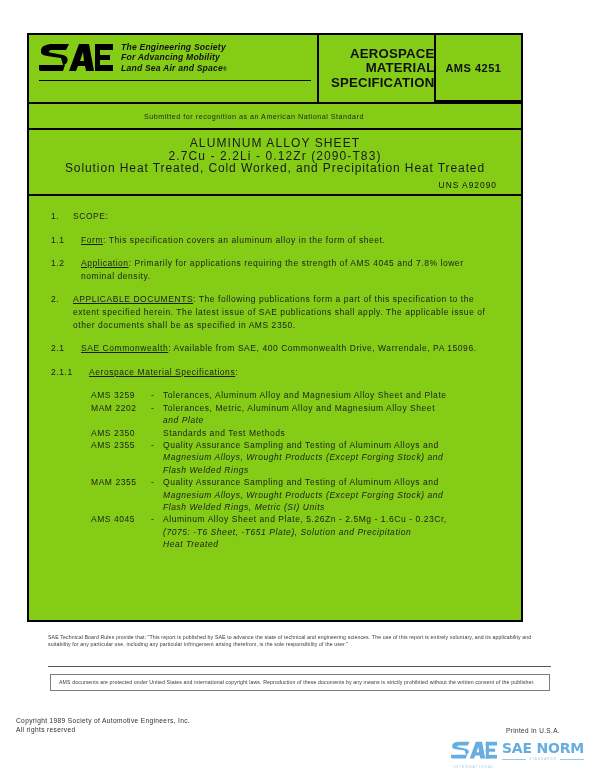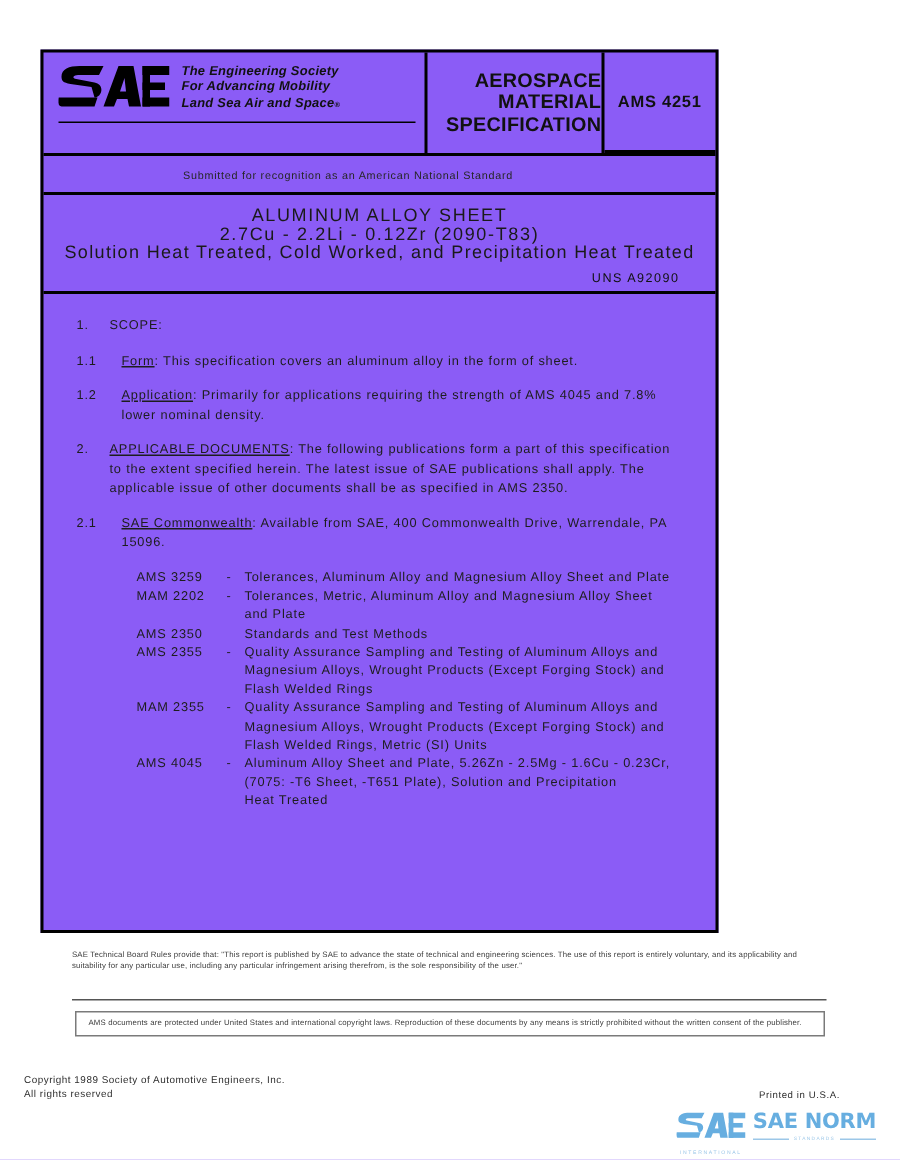--- a/index.html
+++ b/index.html
@@ -14,25 +14,25 @@
     font-family: "Liberation Sans", sans-serif;
     color: #111111;
     overflow: hidden;
   }
 
   
   #page {
     position: absolute;
     left: 27px;
     top: 33px;
-    width: 452px;
+    width: 496px;
     height: 589px;
     border: 2.5px solid #000;
     box-sizing: border-box;
-    background: #8b5cf6;
+    background: #84cc16;
   }
 
   
   .masthead {
     display: flex;
     border-bottom: 2.5px solid #000;
     box-sizing: border-box;
     height: 69px;
   }
   .masthead-left {
@@ -167,21 +167,21 @@
   .ref-list {
     margin: 9px 0 0 40px;
     font-size: 8.5px;
     line-height: 12.4px;
     letter-spacing: .55px;
   }
   .ref-row { display: flex; margin-bottom: 0px; }
   .ref-id { flex: 0 0 60px; white-space: nowrap; }
   .ref-dash { flex: 0 0 12px; }
   .ref-text { flex: 1; }
-  .ref-cont { margin-left: 72px; }
+  .ref-cont { margin-left: 72px; font-style: italic; }
 
   
   .legal {
     position: absolute;
     left: 48px;
     top: 634px;
     width: 503px;
     font-size: 5.2px;
     line-height: 7.4px;
     letter-spacing: .12px;
@@ -335,20 +335,24 @@
     <div class="clause">
       <div class="clause-num num-w22">2.</div>
       <div class="clause-body"><span class="u">APPLICABLE DOCUMENTS</span><span>:  The following publications form a part of this specification to the extent specified herein. The latest issue of SAE publications shall apply.  The applicable issue of other documents shall be as specified in AMS 2350.</span></div>
     </div>
 
     <div class="clause">
       <div class="clause-num num-w30">2.1</div>
       <div class="clause-body"><span class="u">SAE Commonwealth</span><span>:  Available from SAE, 400 Commonwealth Drive, Warrendale, PA 15096.</span></div>
     </div>
 
+    <div class="clause">
+      <div class="clause-num num-w38">2.1.1</div>
+      <div class="clause-body"><span class="u">Aerospace Material Specifications</span><span>:</span></div>
+    </div>
 
     <div class="ref-list" id="reference-list">
         <div class="ref-row">
           <div class="ref-id">AMS 3259</div>
           <div class="ref-dash">-</div>
           <div class="ref-text">Tolerances, Aluminum Alloy and Magnesium Alloy Sheet and Plate</div>
         </div>
         <div class="ref-row">
           <div class="ref-id">MAM 2202</div>
           <div class="ref-dash">-</div>

